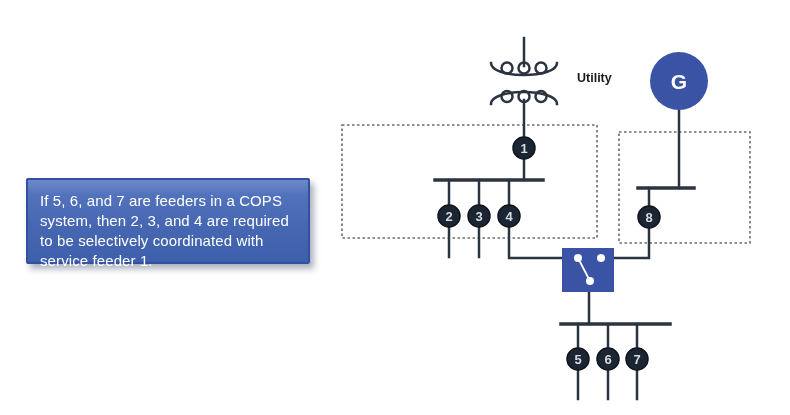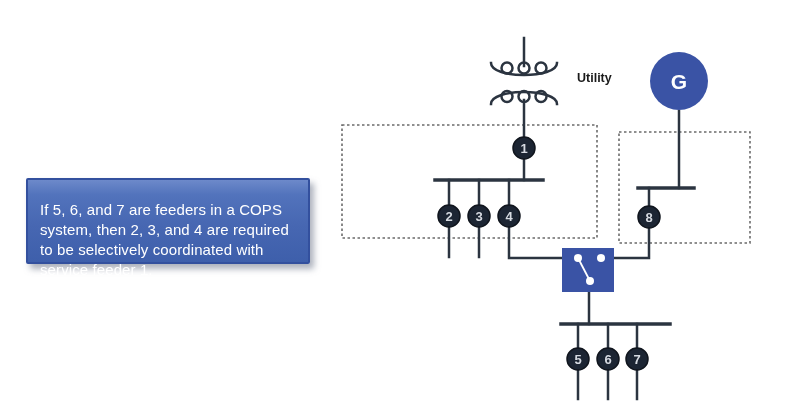--- a/index.html
+++ b/index.html
@@ -19,21 +19,21 @@
     position: absolute;
     left: 26px;
     top: 178px;
     width: 284px;
     height: 86px;
     box-sizing: border-box;
     border: 2px solid #33509e;
     border-radius: 2px;
     background: linear-gradient(180deg, #6d89ca 0%, #5273bc 18%, #4767b2 55%, #3e5fab 100%);
     box-shadow: 4px 5px 6px rgba(105, 115, 135, 0.55);
-    padding: 20px 12px;
+    padding: 11px 12px;
     color: #ffffff;
   }
   .callout-text {
     font-size: 15px;
     line-height: 1.33;
     white-space: pre-line;
     letter-spacing: 0.1px;
   }
   svg.diagram {
     position: absolute;

